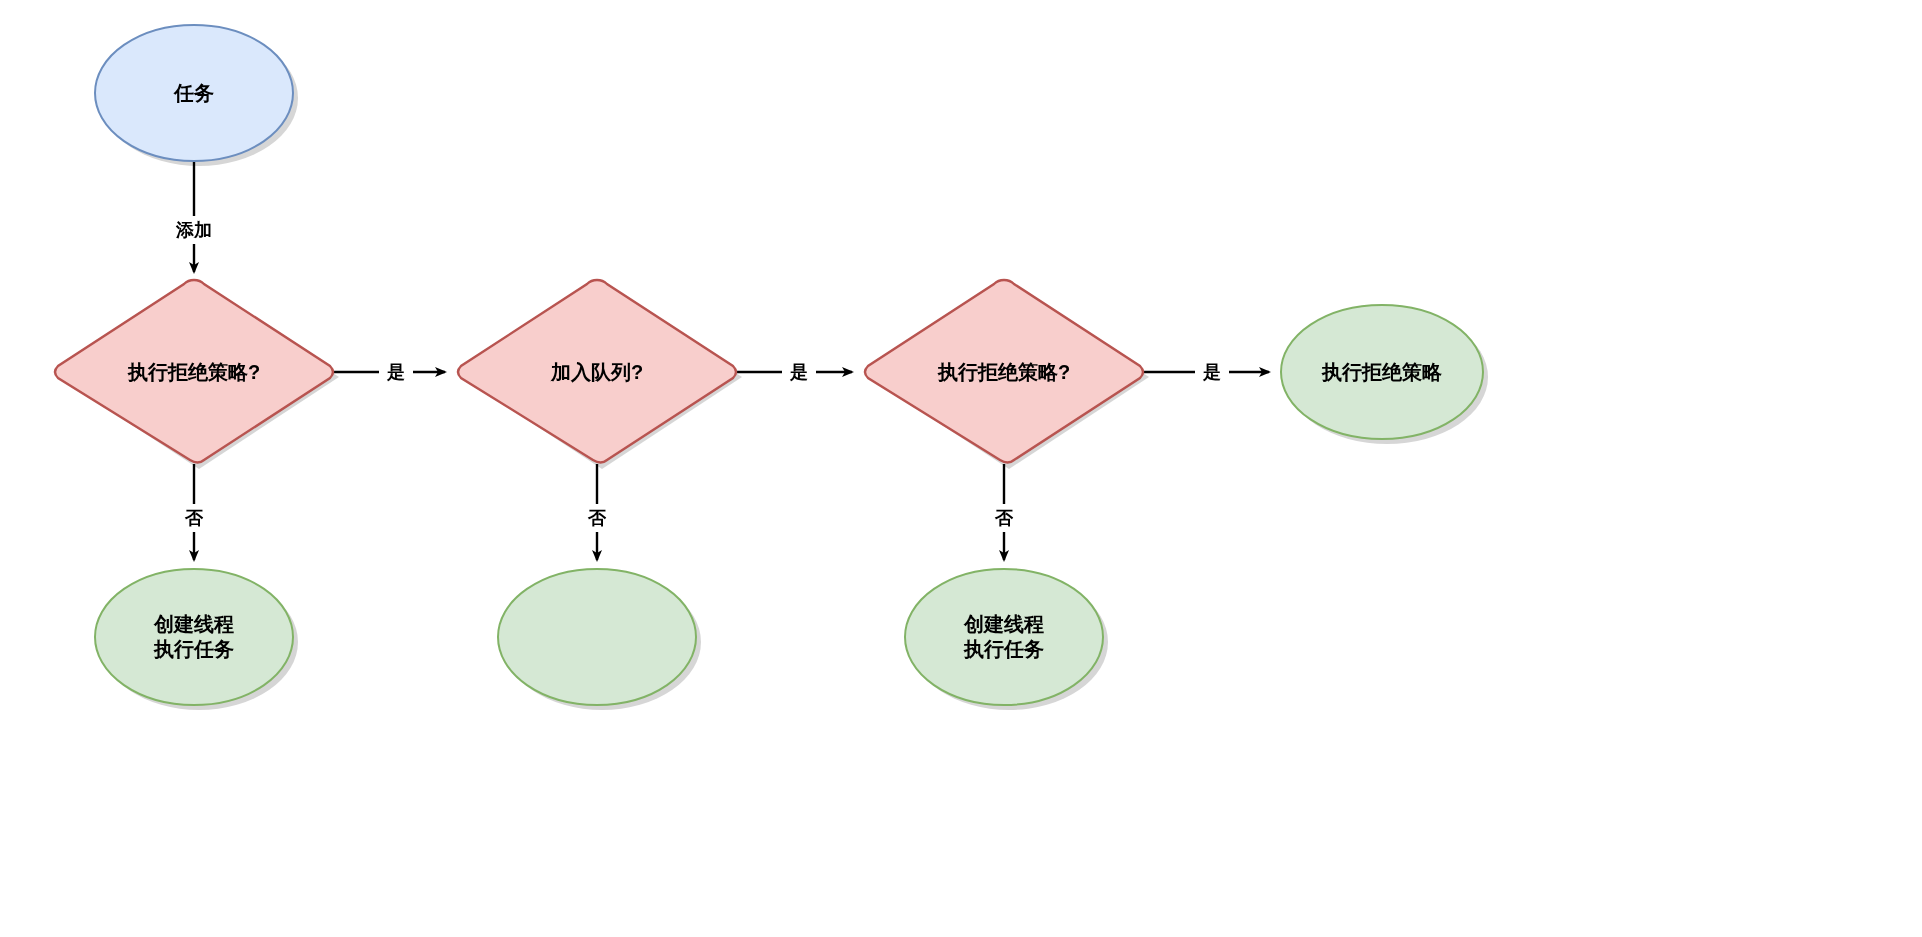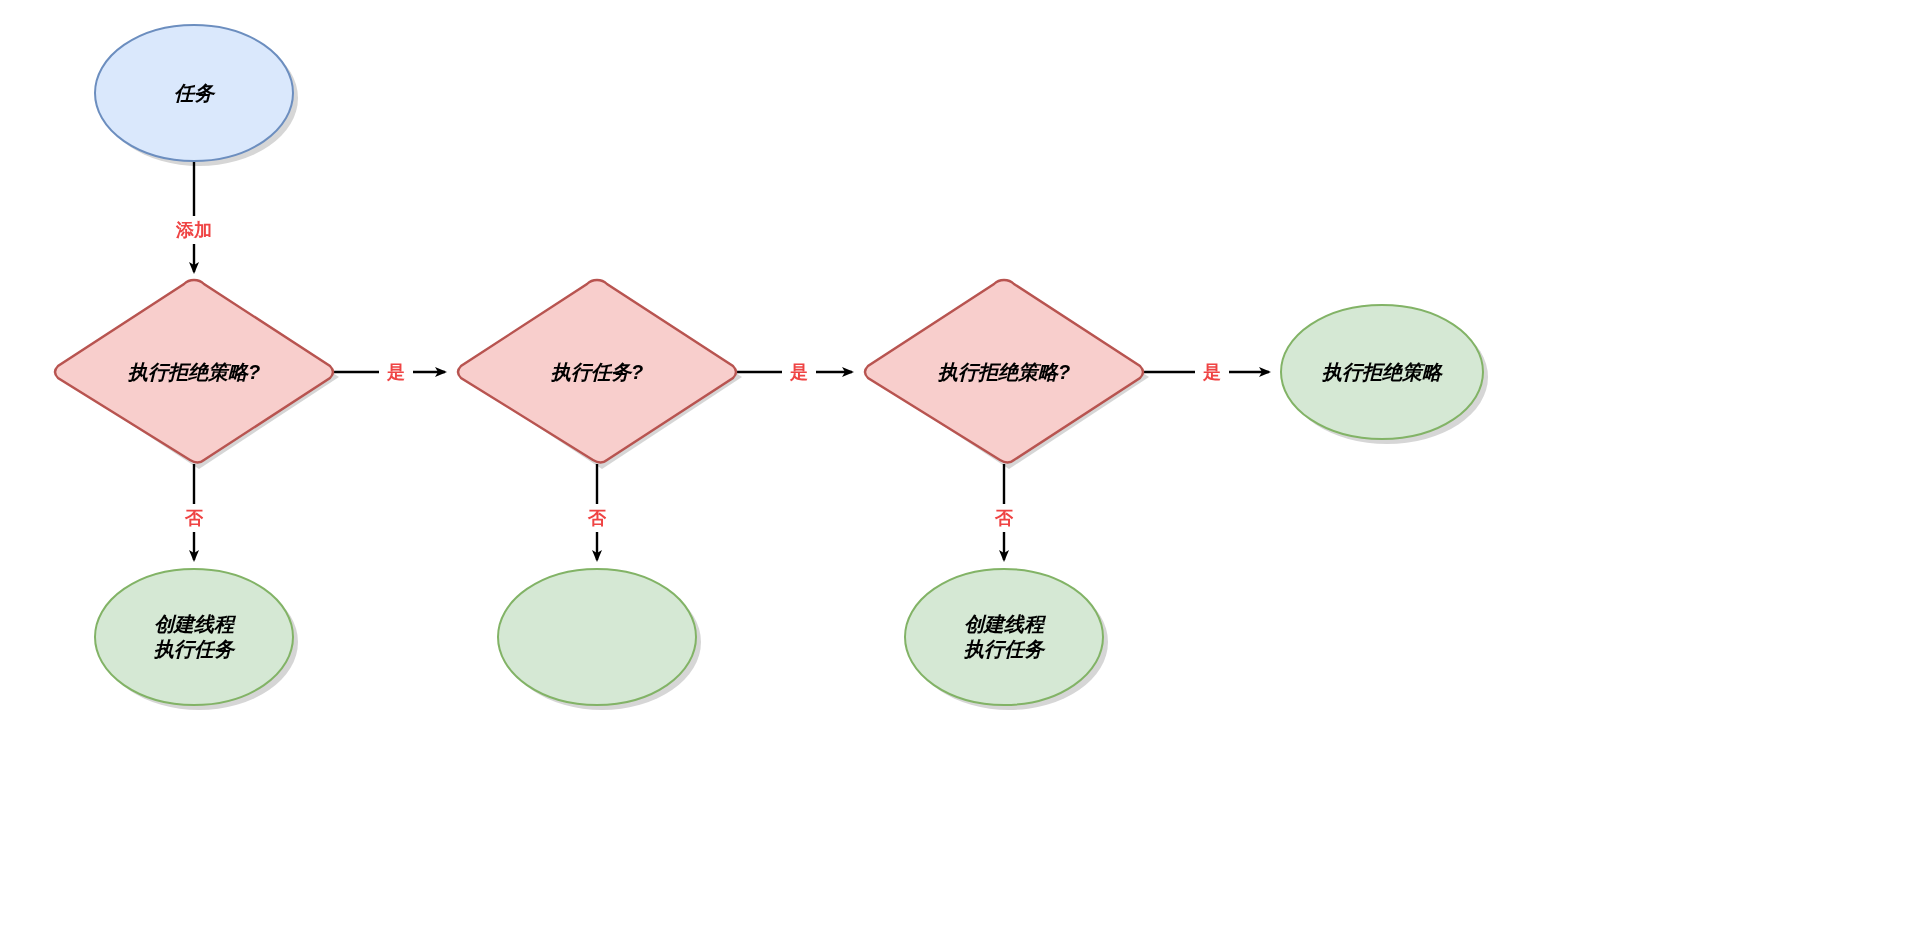--- a/index.html
+++ b/index.html
@@ -31,29 +31,28 @@
     display: flex;
     align-items: center;
     justify-content: center;
     flex-direction: column;
     font-weight: bold;
     color: #000000;
     text-align: center;
     pointer-events: none;
     line-height: 1.25;
     white-space: pre;
-    font-style: italic;
   }
   .edge-label {
     position: absolute;
     display: flex;
     align-items: center;
     justify-content: center;
     font-weight: bold;
-    color: #ef4444;
+    color: #000000;
     background: #ffffff;
     text-align: center;
     pointer-events: none;
     white-space: nowrap;
   }
   .lbl-20 { font-size: 20px; }
   .lbl-18 { font-size: 18px; }
 </style>
 </head>
 <body>
@@ -102,21 +101,21 @@
 
     <ellipse cx="597" cy="637" rx="99" ry="68" fill="#d5e8d4" stroke="#82b366" stroke-width="2"></ellipse>
 
     <ellipse cx="1004" cy="637" rx="99" ry="68" fill="#d5e8d4" stroke="#82b366" stroke-width="2"></ellipse>
   </svg>
 
   <div class="node-label lbl-20" style="left:94px; top:73px; width:200px; height:40px;">任务</div>
 
   <div class="node-label lbl-20" style="left:44px; top:352px; width:300px; height:40px;">执行拒绝策略?</div>
 
-  <div class="node-label lbl-20" style="left:447px; top:352px; width:300px; height:40px;">执行任务?</div>
+  <div class="node-label lbl-20" style="left:447px; top:352px; width:300px; height:40px;">加入队列?</div>
 
   <div class="node-label lbl-20" style="left:854px; top:352px; width:300px; height:40px;">执行拒绝策略?</div>
 
   <div class="node-label lbl-20" style="left:1272px; top:352px; width:220px; height:40px;text-align:right;">执行拒绝策略</div>
 
   <div class="node-label lbl-20" style="left:94px; top:607px; width:200px; height:60px;">创建线程
 执行任务</div>
 
 
   <div class="node-label lbl-20" style="left:904px; top:607px; width:200px; height:60px;">创建线程

